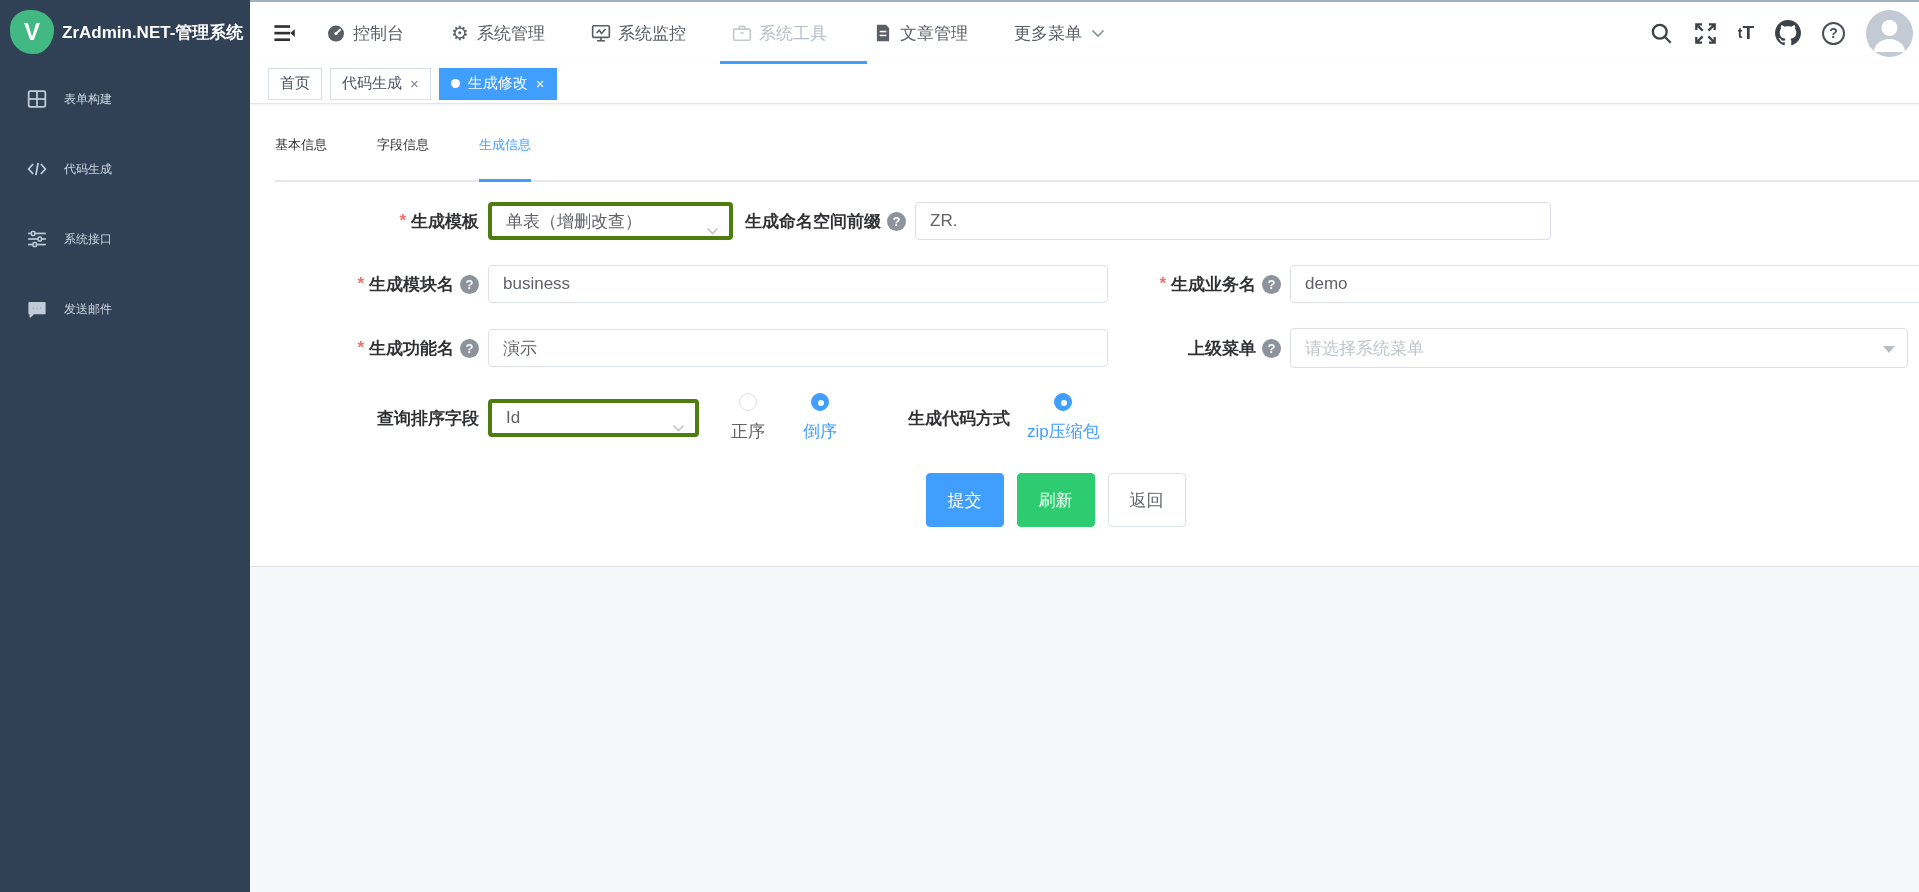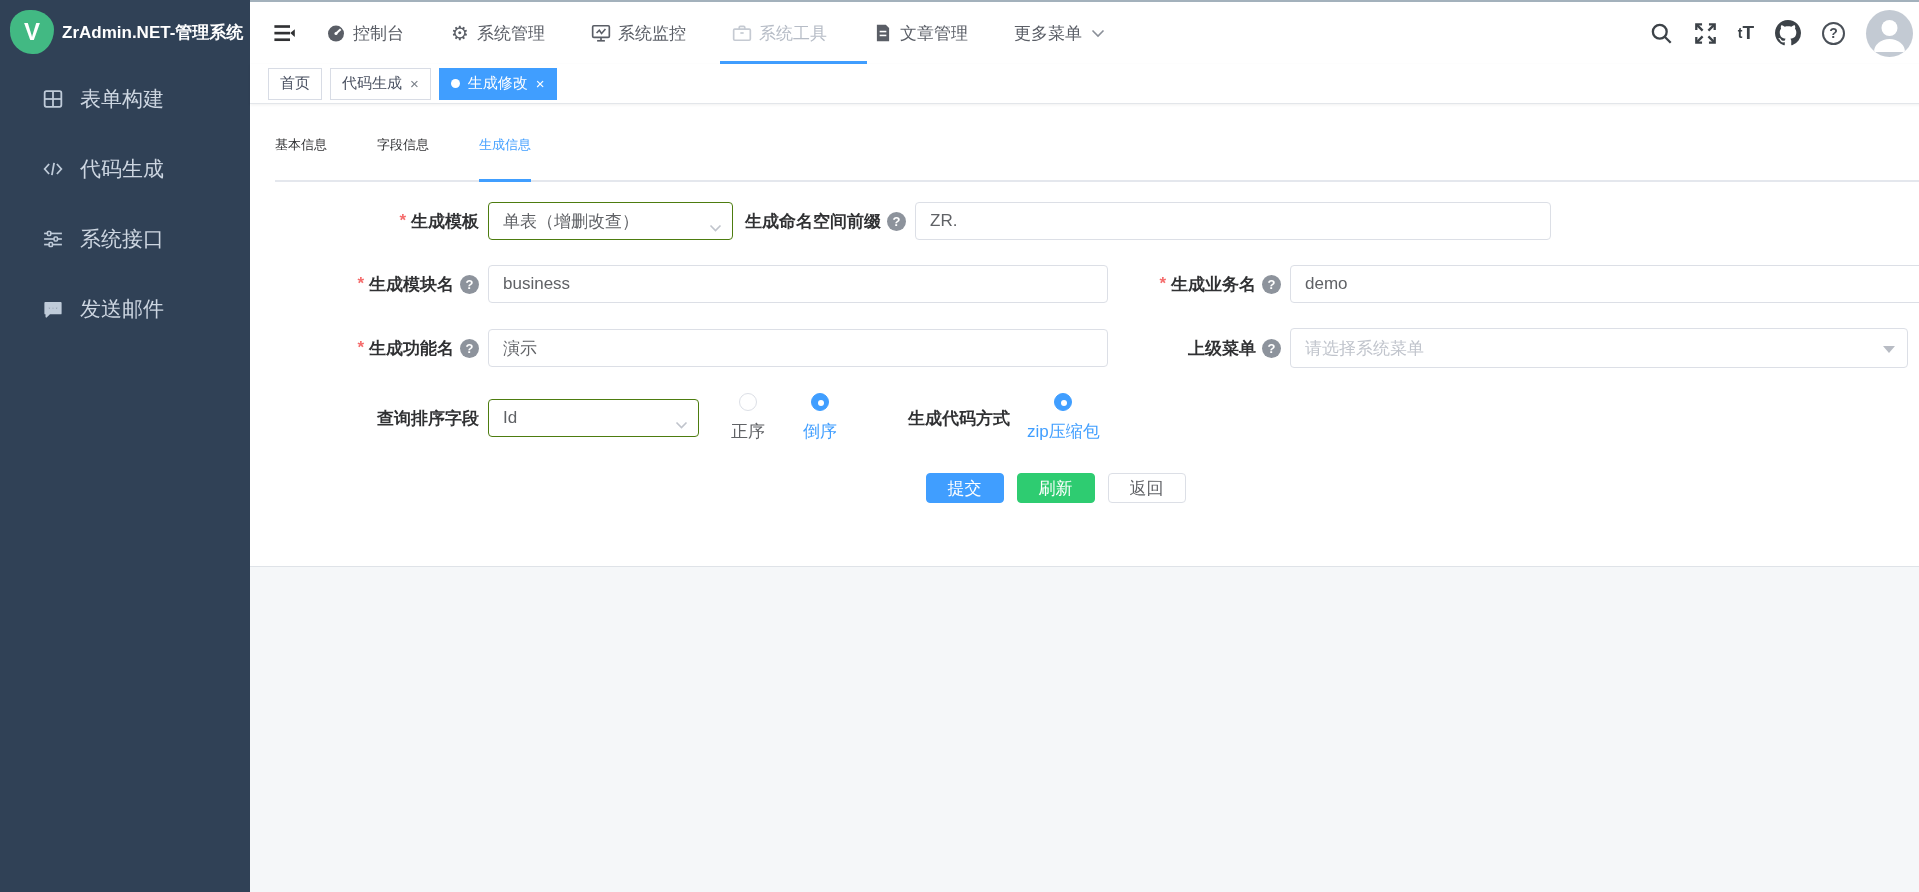--- a/index.html
+++ b/index.html
@@ -9,22 +9,22 @@
 
   
   .sidebar { width:250px; height:892px; background:#304156; flex-shrink:0; }
   .logo-row { height:64px; display:flex; align-items:center; padding-left:10px; }
   .logo-blob { width:44px; height:44px; background:#42b983; color:#fff;
     border-radius:46% 54% 48% 52% / 42% 46% 58% 54%;
     display:flex; align-items:center; justify-content:center;
     font-weight:bold; font-size:24px; flex-shrink:0; }
   .logo-title { color:#fff; font-size:17px; font-weight:bold; margin-left:8px; white-space:nowrap; }
   .menu { margin-top:0; }
-  .menu-item { height:70px; display:flex; align-items:center; padding-left:42px;
-    color:#cdd6e1; font-size:21px; cursor:pointer; }
+  .menu-item { height:70px; display:flex; align-items:center; padding-left:26px;
+    color:#cdd6e1; font-size:12px; cursor:pointer; }
   .menu-item .mi-icon { width:22px; height:22px; margin-right:16px; display:inline-flex;
     align-items:center; justify-content:center; }
   .menu-item svg { stroke:#bfcbd9; }
 
   
   .main { flex:1; display:flex; flex-direction:column; position:relative; }
   .topline { position:absolute; top:0; left:0; right:0; height:2px; background:#a3b1bc; z-index:5; }
 
   
   .navbar { height:64px; background:#fff; display:flex; align-items:center;
@@ -86,21 +86,21 @@
   .help-dot { width:19px; height:19px; border-radius:50%; background:#8d939c; color:#fff;
     font-size:13px; font-weight:bold; display:inline-flex; align-items:center;
     justify-content:center; margin-left:6px; cursor:pointer; flex-shrink:0; }
   .inp { height:38px; border:1px solid #dcdfe6; border-radius:4px; font-size:17px;
     color:#606266; padding:0 14px; outline:none; background:#fff;
     font-family:"Liberation Sans","DejaVu Sans",sans-serif; }
   .inp::placeholder { color:#c0c4cc; }
   .w-input { width:620px; }
   .w-input-r { width:636px; }
   .select { position:relative; display:inline-flex; align-items:center; height:38px;
-    border:1px solid #4d7c0f; border-radius:4px; background:#fff; cursor:pointer;
+    border:4px solid #4d7c0f; border-radius:4px; background:#fff; cursor:pointer;
     padding:0 30px 0 14px; font-size:17px; color:#606266; }
   .sel-240 { width:245px; }
   .sel-210 { width:211px; }
   .sel-chevron { position:absolute; right:10px; top:15px; }
   .treeselect { position:relative; display:inline-flex; align-items:center; height:40px;
     border:1px solid #dcdfe6; border-radius:4px; background:#fff; cursor:pointer;
     padding:0 30px 0 14px; font-size:17px; color:#c0c4cc; width:618px; }
   .tree-caret { position:absolute; right:12px; top:17px; width:0; height:0;
     border-left:6px solid transparent; border-right:6px solid transparent;
     border-top:7px solid #b8bcc4; }
@@ -109,21 +109,21 @@
   .radio-group { display:flex; align-items:center; gap:38px; margin-left:32px; }
   .radio { display:inline-flex; align-items:center; gap:9px; cursor:pointer; font-size:17px; color:#606266;flex-direction:column; }
   .radio-circle { width:18px; height:18px; border-radius:50%; border:1px solid #dcdfe6; background:#fff; }
   .radio.checked { color:#409eff; }
   .radio.checked .radio-circle { background:#409eff; border-color:#409eff; position:relative; }
   .radio.checked .radio-circle::after { content:""; position:absolute; left:6px; top:6px;
     width:6px; height:6px; border-radius:50%; background:#fff; }
 
   
   .btn-row { display:flex; justify-content:center; gap:13px; margin-top:30px; padding-right:90px; }
-  .btn { height:30px; padding:0 21px; border-radius:4px; font-size:17px; cursor:pointer;
+  .btn { height:54px; padding:0 21px; border-radius:4px; font-size:17px; cursor:pointer;
     border:1px solid transparent; display:inline-flex; align-items:center;
     font-family:"Liberation Sans","DejaVu Sans",sans-serif; }
   .btn-primary { background:#409eff; border-color:#409eff; color:#fff; }
   .btn-success { background:#2ecc71; border-color:#2ecc71; color:#fff; }
   .btn-plain { background:#fff; border-color:#dcdfe6; color:#606266; }
 </style>
 </head>
 <body>
 
 <div class="app">

